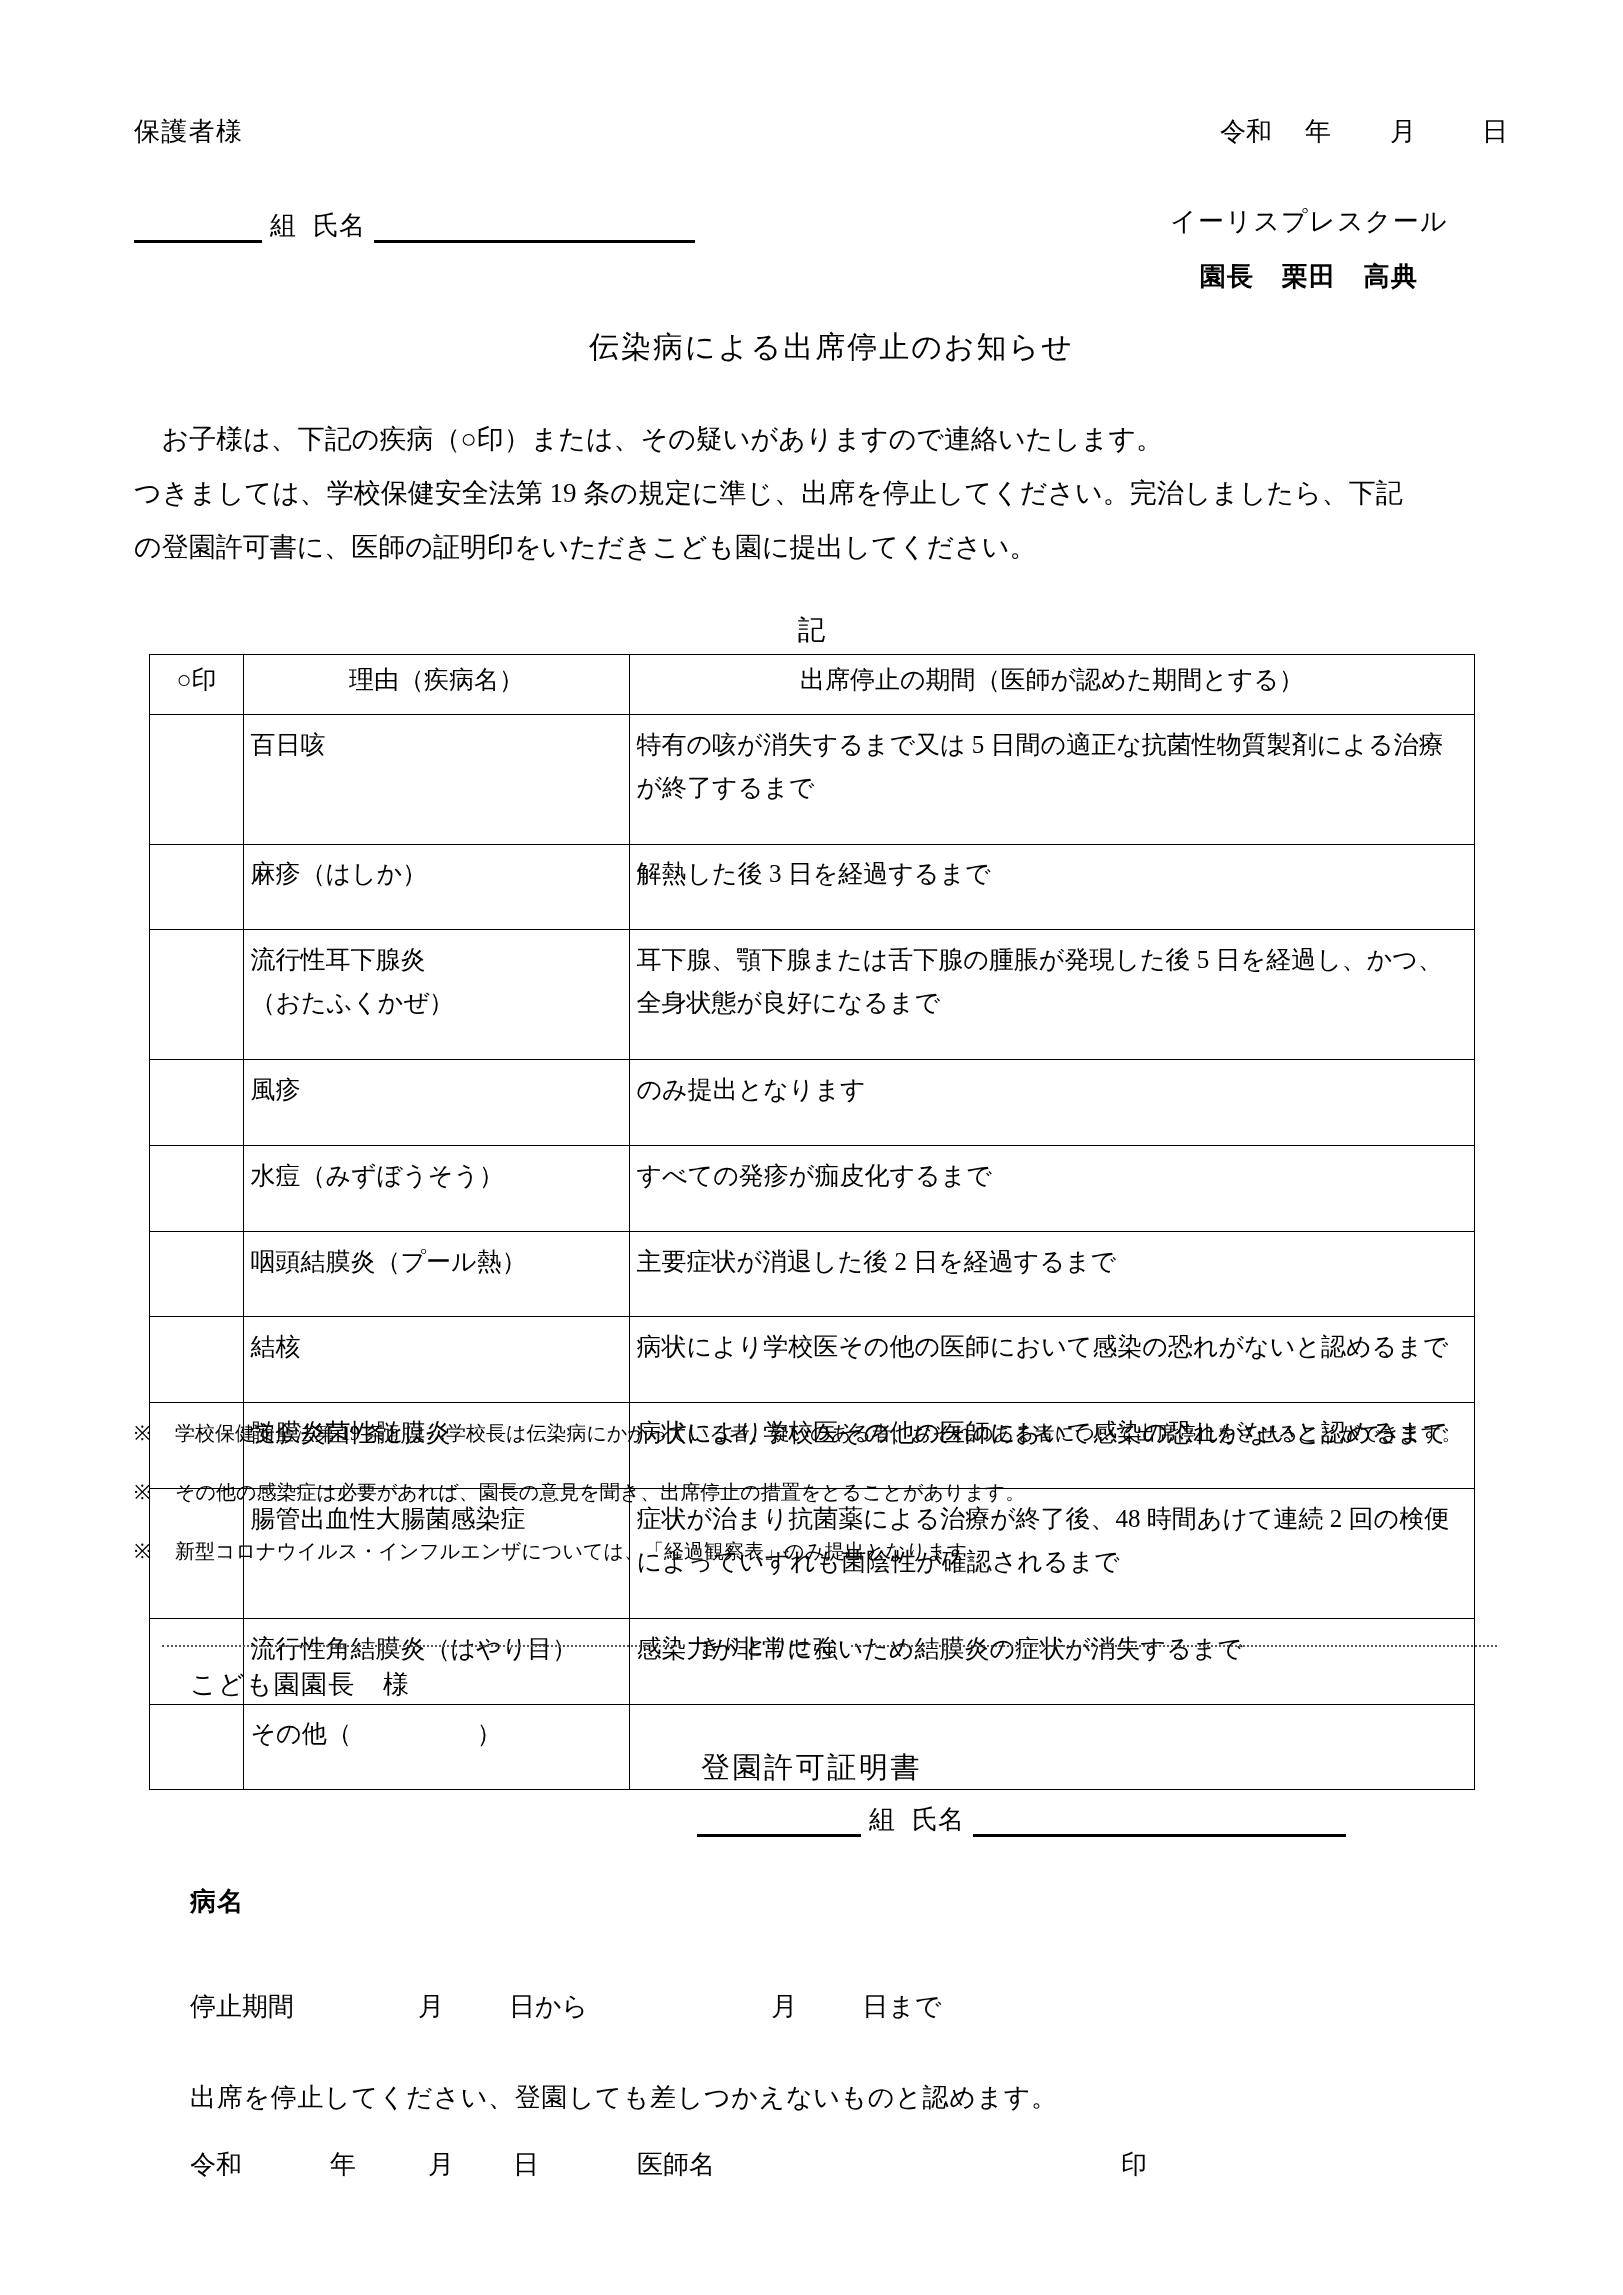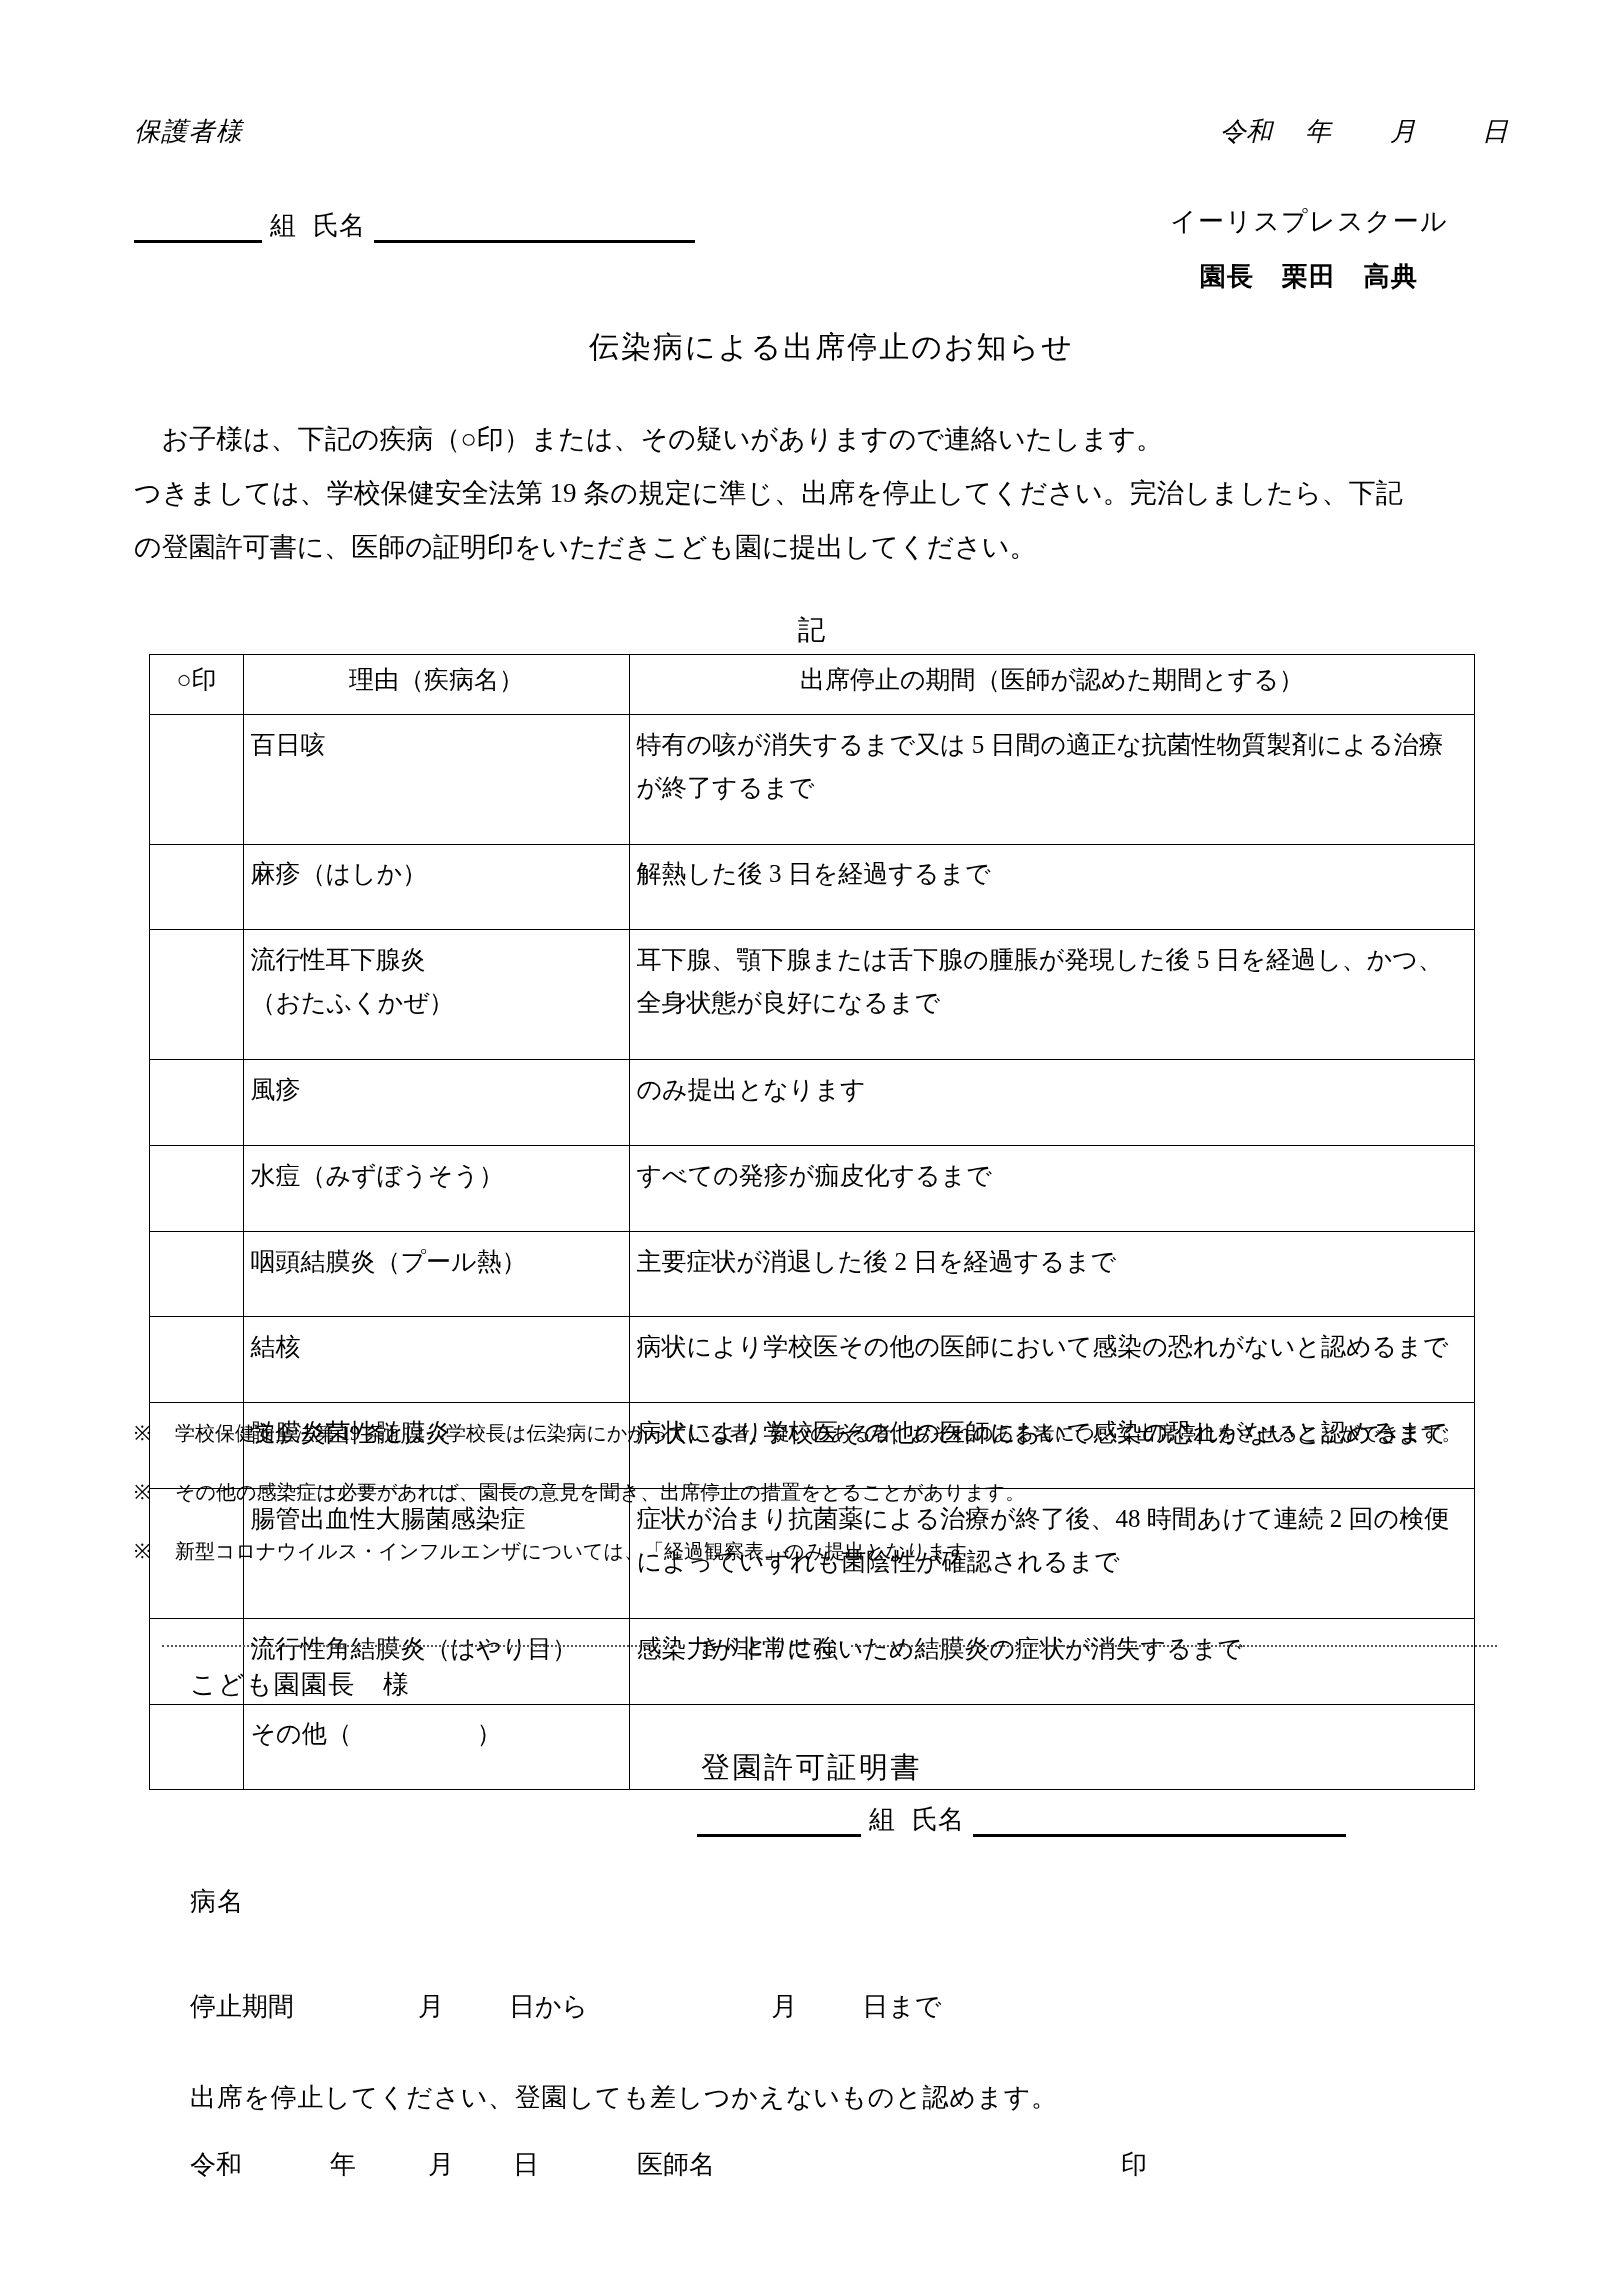--- a/index.html
+++ b/index.html
@@ -24,21 +24,20 @@
   
   .header-row {
     position: absolute;
     left: 134px;
     top: 114px;
     width: 1374px;
     display: flex;
     justify-content: space-between;
     align-items: center;
     font-size: 26px;
-    font-style: italic;
   }
   .addressee { font-size: 26px; letter-spacing: 1.3px; }
   .date-line { font-size: 26px; display: flex; gap: 0; }
   .date-line span { display: inline-block; text-align: left; }
   .dl-era { width: 85px; }
   .dl-year { width: 85px; }
   .dl-month { width: 92px; }
   .dl-day { width: 26px; }
 
   
@@ -194,20 +193,21 @@
   }
   .cert-blank-class { width: 164px; height: 31px; }
   .cert-blank-name  { width: 373px; height: 31px; }
 
   .cert-disease {
     position: absolute;
     left: 190px;
     top: 1884px;
     font-size: 26px;
     letter-spacing: 1.3px;
+    font-weight: bold;
   }
   .cert-period {
     position: absolute;
     left: 190px;
     top: 1989px;
     font-size: 26px;
     white-space: nowrap;
   }
   .cert-period .gap-a { display: inline-block; width: 124px; }
   .cert-period .gap-b { display: inline-block; width: 65px; }

